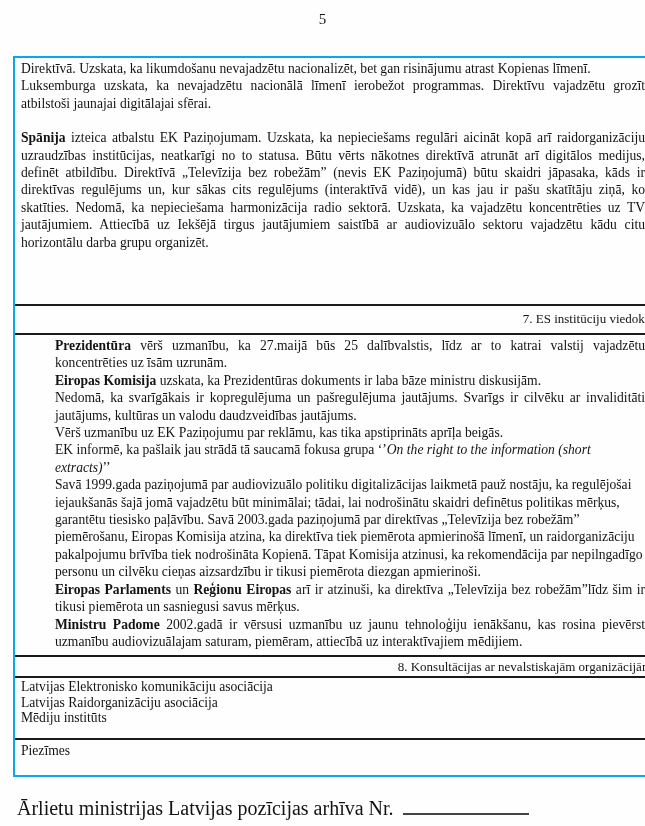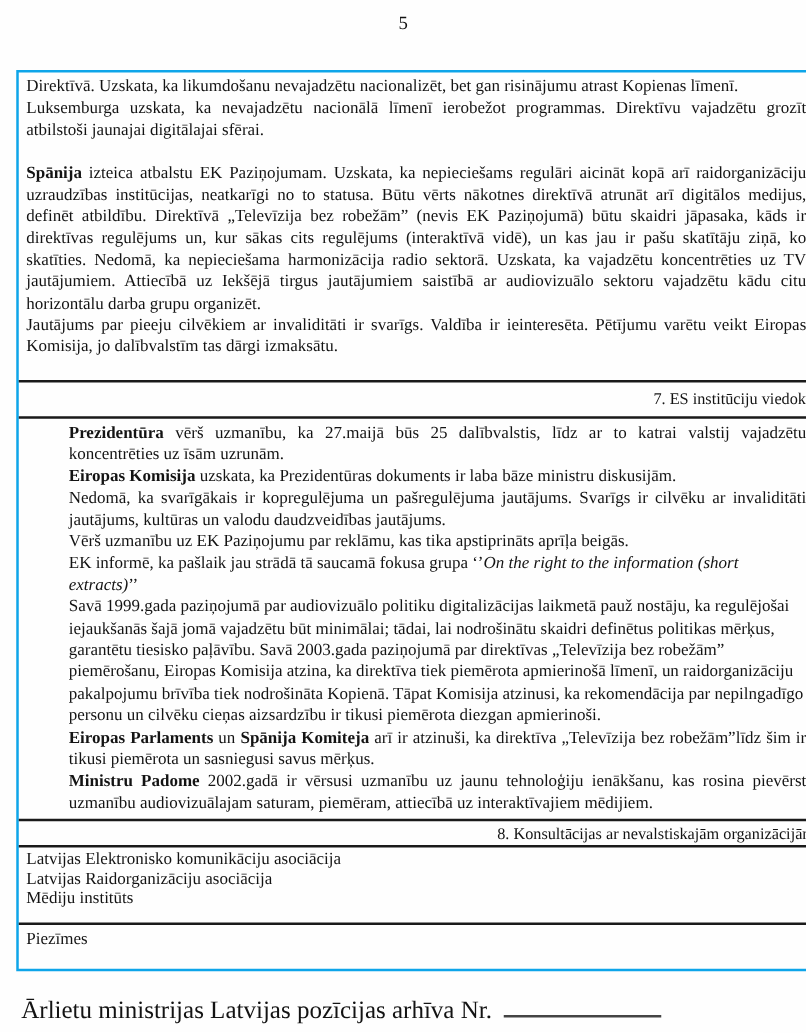--- a/index.html
+++ b/index.html
@@ -88,35 +88,34 @@
     <span>5</span>
   </div>
 
   <div class="doc-table">
 
     <div class="row content row1">
       <p class="just">Direktīvā. Uzskata, ka likumdošanu nevajadzētu nacionalizēt, bet gan risinājumu atrast Kopienas līmenī.</p>
       <p class="just">Luksemburga uzskata, ka nevajadzētu nacionālā līmenī ierobežot programmas. Direktīvu vajadzētu grozīt atbilstoši jaunajai digitālajai sfērai.</p>
       <div class="spacer-line"></div>
       <p class="just"><b>Spānija</b><span> izteica atbalstu EK Paziņojumam. Uzskata, ka nepieciešams regulāri aicināt kopā arī raidorganizāciju uzraudzības institūcijas, neatkarīgi no to statusa. Būtu vērts nākotnes direktīvā atrunāt arī digitālos medijus, definēt atbildību. Direktīvā „Televīzija bez robežām” (nevis EK Paziņojumā) būtu skaidri jāpasaka, kāds ir direktīvas regulējums un, kur sākas cits regulējums (interaktīvā vidē), un kas jau ir pašu skatītāju ziņā, ko skatīties. Nedomā, ka nepieciešama harmonizācija radio sektorā. Uzskata, ka vajadzētu koncentrēties uz TV jautājumiem. Attiecībā uz Iekšējā tirgus jautājumiem saistībā ar audiovizuālo sektoru vajadzētu kādu citu horizontālu darba grupu organizēt.</span></p>
-      <p class="just">Jautājums par pieeju cilvēkiem ar invaliditāti ir svarīgs. Valdība ir ieinteresēta. Pētījumu varētu veikt Eiropas Komisija, jo dalībvalstīm tas dārgi izmaksātu.</p>
     </div>
 
     <div class="row sec-header">
       <span>7. ES institūciju viedokļi</span>
     </div>
 
     <div class="row content row3">
       <p class="just"><b>Prezidentūra</b><span> vērš uzmanību, ka 27.maijā būs 25 dalībvalstis, līdz ar to katrai valstij vajadzētu koncentrēties uz īsām uzrunām.</span></p>
       <p class="just"><b>Eiropas Komisija</b><span> uzskata, ka Prezidentūras dokuments ir laba bāze ministru diskusijām.</span></p>
       <p class="just">Nedomā, ka svarīgākais ir kopregulējuma un pašregulējuma jautājums. Svarīgs ir cilvēku ar invaliditāti jautājums, kultūras un valodu daudzveidības jautājums.</p>
       <p class="leftal">Vērš uzmanību uz EK Paziņojumu par reklāmu, kas tika apstiprināts aprīļa beigās.</p>
       <p class="leftal"><span>EK informē, ka pašlaik jau strādā tā saucamā fokusa grupa ‘’</span><i>On the right to the information (short extracts)</i><span>’’</span></p>
       <p class="leftal">Savā 1999.gada paziņojumā par audiovizuālo politiku digitalizācijas laikmetā pauž nostāju, ka regulējošai iejaukšanās šajā jomā vajadzētu būt minimālai; tādai, lai nodrošinātu skaidri definētus politikas mērķus, garantētu tiesisko paļāvību. Savā 2003.gada paziņojumā par direktīvas „Televīzija bez robežām” piemērošanu, Eiropas Komisija atzina, ka direktīva tiek piemērota apmierinošā līmenī, un raidorganizāciju pakalpojumu brīvība tiek nodrošināta Kopienā. Tāpat Komisija atzinusi, ka rekomendācija par nepilngadīgo personu un cilvēku cieņas aizsardzību ir tikusi piemērota diezgan apmierinoši.</p>
-      <p class="just"><b>Eiropas Parlaments</b><span> un </span><b>Spānija Komiteja</b><span> arī ir atzinuši, ka direktīva „Televīzija bez robežām”līdz šim ir tikusi piemērota un sasniegusi savus mērķus.</span></p>
+      <p class="just"><b>Eiropas Parlaments</b><span> un </span><b>Reģionu Eiropas</b><span> arī ir atzinuši, ka direktīva „Televīzija bez robežām”līdz šim ir tikusi piemērota un sasniegusi savus mērķus.</span></p>
       <p class="just"><b>Ministru Padome</b><span> 2002.gadā ir vērsusi uzmanību uz jaunu tehnoloģiju ienākšanu, kas rosina pievērst uzmanību audiovizuālajam saturam, piemēram, attiecībā uz interaktīvajiem mēdijiem.</span></p>
     </div>
 
     <div class="row sec-header h8">
       <span>8. Konsultācijas ar nevalstiskajām organizācijām</span>
     </div>
 
     <div class="row content orgs">
       <p>Latvijas Elektronisko komunikāciju asociācija</p>
       <p>Latvijas Raidorganizāciju asociācija</p>

